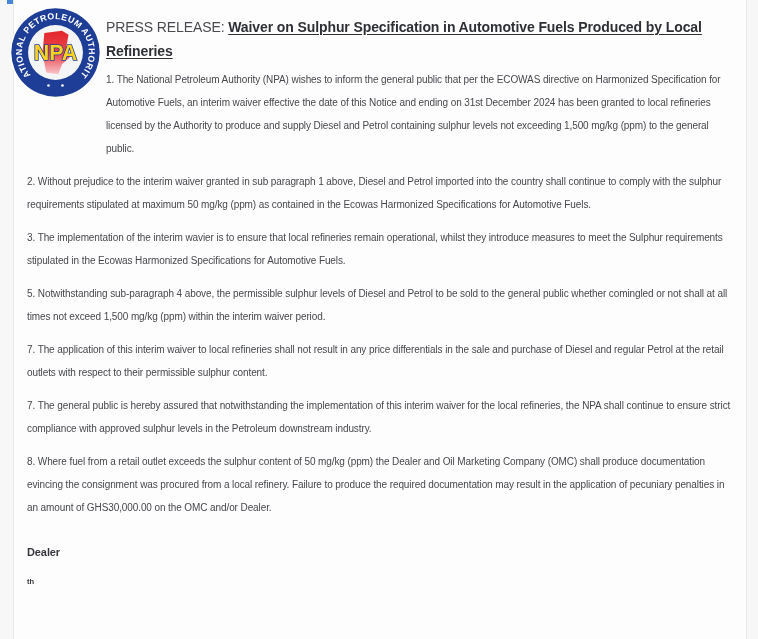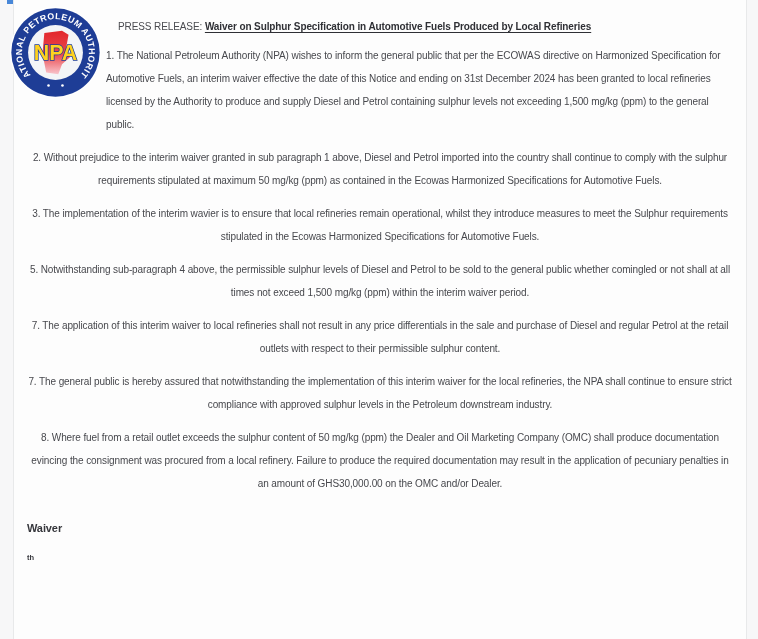--- a/index.html
+++ b/index.html
@@ -14,33 +14,33 @@
   }
   .card {
     position:absolute; left:13px; top:-16px; width:734px; height:700px;
     background:#fdfdfd; border:1px solid #e8e9ea; border-radius:14px;
     padding:0 13px;
   }
   .intro-row { display:flex; margin-top:30px; }
   .logo-spacer { width:79px; flex-shrink:0; }
   .intro-content { flex:1; min-width:0; }
   .title-line {
-    font-size:10px; line-height:24px; color:#3c3d42;
-    margin-bottom:5px; letter-spacing:-0.1px;margin-left:12px;
+    font-size:14px; line-height:24px; color:#3c3d42;
+    margin-bottom:5px; letter-spacing:-0.1px;
   }
   .title-prefix { font-weight:normal; color:#4a4b50; }
   .title-main {
     font-weight:bold; color:#2f3035;
     text-decoration:underline; text-underline-offset:2px;
   }
   .para {
     font-size:10px; line-height:23px; color:#47484d;
     letter-spacing:-0.1px; text-align:left;
   }
-  .body-para { margin-top:10px;text-align:center; }
+  .body-para { margin-top:10px; }
   .first-body-para { margin-top:10px; }
   .signature { margin-top:22px; }
   .sig-line {
     font-weight:bold; font-size:11px; line-height:23px;
     color:#36373c; margin-bottom:6px; letter-spacing:-0.1px;
   }
   .sig-line sup { font-size:7.5px; font-weight:bold; }
   .logo {
     position:absolute; left:9px; top:6px; width:93px; height:93px;
   }
@@ -66,21 +66,21 @@
     </div>
 
     <p class="para body-para first-body-para">2. Without prejudice to the interim waiver granted in sub paragraph 1 above, Diesel and Petrol imported into the country shall continue to comply with the sulphur requirements stipulated at maximum 50 mg/kg (ppm) as contained in the Ecowas Harmonized Specifications for Automotive Fuels.</p>
     <p class="para body-para">3. The implementation of the interim wavier is to ensure that local refineries remain operational, whilst they introduce measures to meet the Sulphur requirements stipulated in the Ecowas Harmonized Specifications for Automotive Fuels.</p>
     <p class="para body-para">5. Notwithstanding sub-paragraph 4 above, the permissible sulphur levels of Diesel and Petrol to be sold to the general public whether comingled or not shall at all times not exceed 1,500 mg/kg (ppm) within the interim waiver period.</p>
     <p class="para body-para">7. The application of this interim waiver to local refineries shall not result in any price differentials in the sale and purchase of Diesel and regular Petrol at the retail outlets with respect to their permissible sulphur content.</p>
     <p class="para body-para">7. The general public is hereby assured that notwithstanding the implementation of this interim waiver for the local refineries, the NPA shall continue to ensure strict compliance with approved sulphur levels in the Petroleum downstream industry.</p>
     <p class="para body-para">8. Where fuel from a retail outlet exceeds the sulphur content of 50 mg/kg (ppm) the Dealer and Oil Marketing Company (OMC) shall produce documentation evincing the consignment was procured from a local refinery. Failure to produce the required documentation may result in the application of pecuniary penalties in an amount of GHS30,000.00 on the OMC and/or Dealer.</p>
 
     <div class="signature">
-      <p class="sig-line">Waiver</p>
+      <p class="sig-line">Dealer</p>
       <p class="sig-line"><sup>th</sup></p>
     </div>
 
   </div>
 
   <div class="logo">
     <svg viewBox="0 0 100 100">
       <defs>
         <linearGradient id="ghanaGrad" x1="0" y1="0" x2="0" y2="1">
           <stop offset="0" stop-color="#e2262b"></stop>

